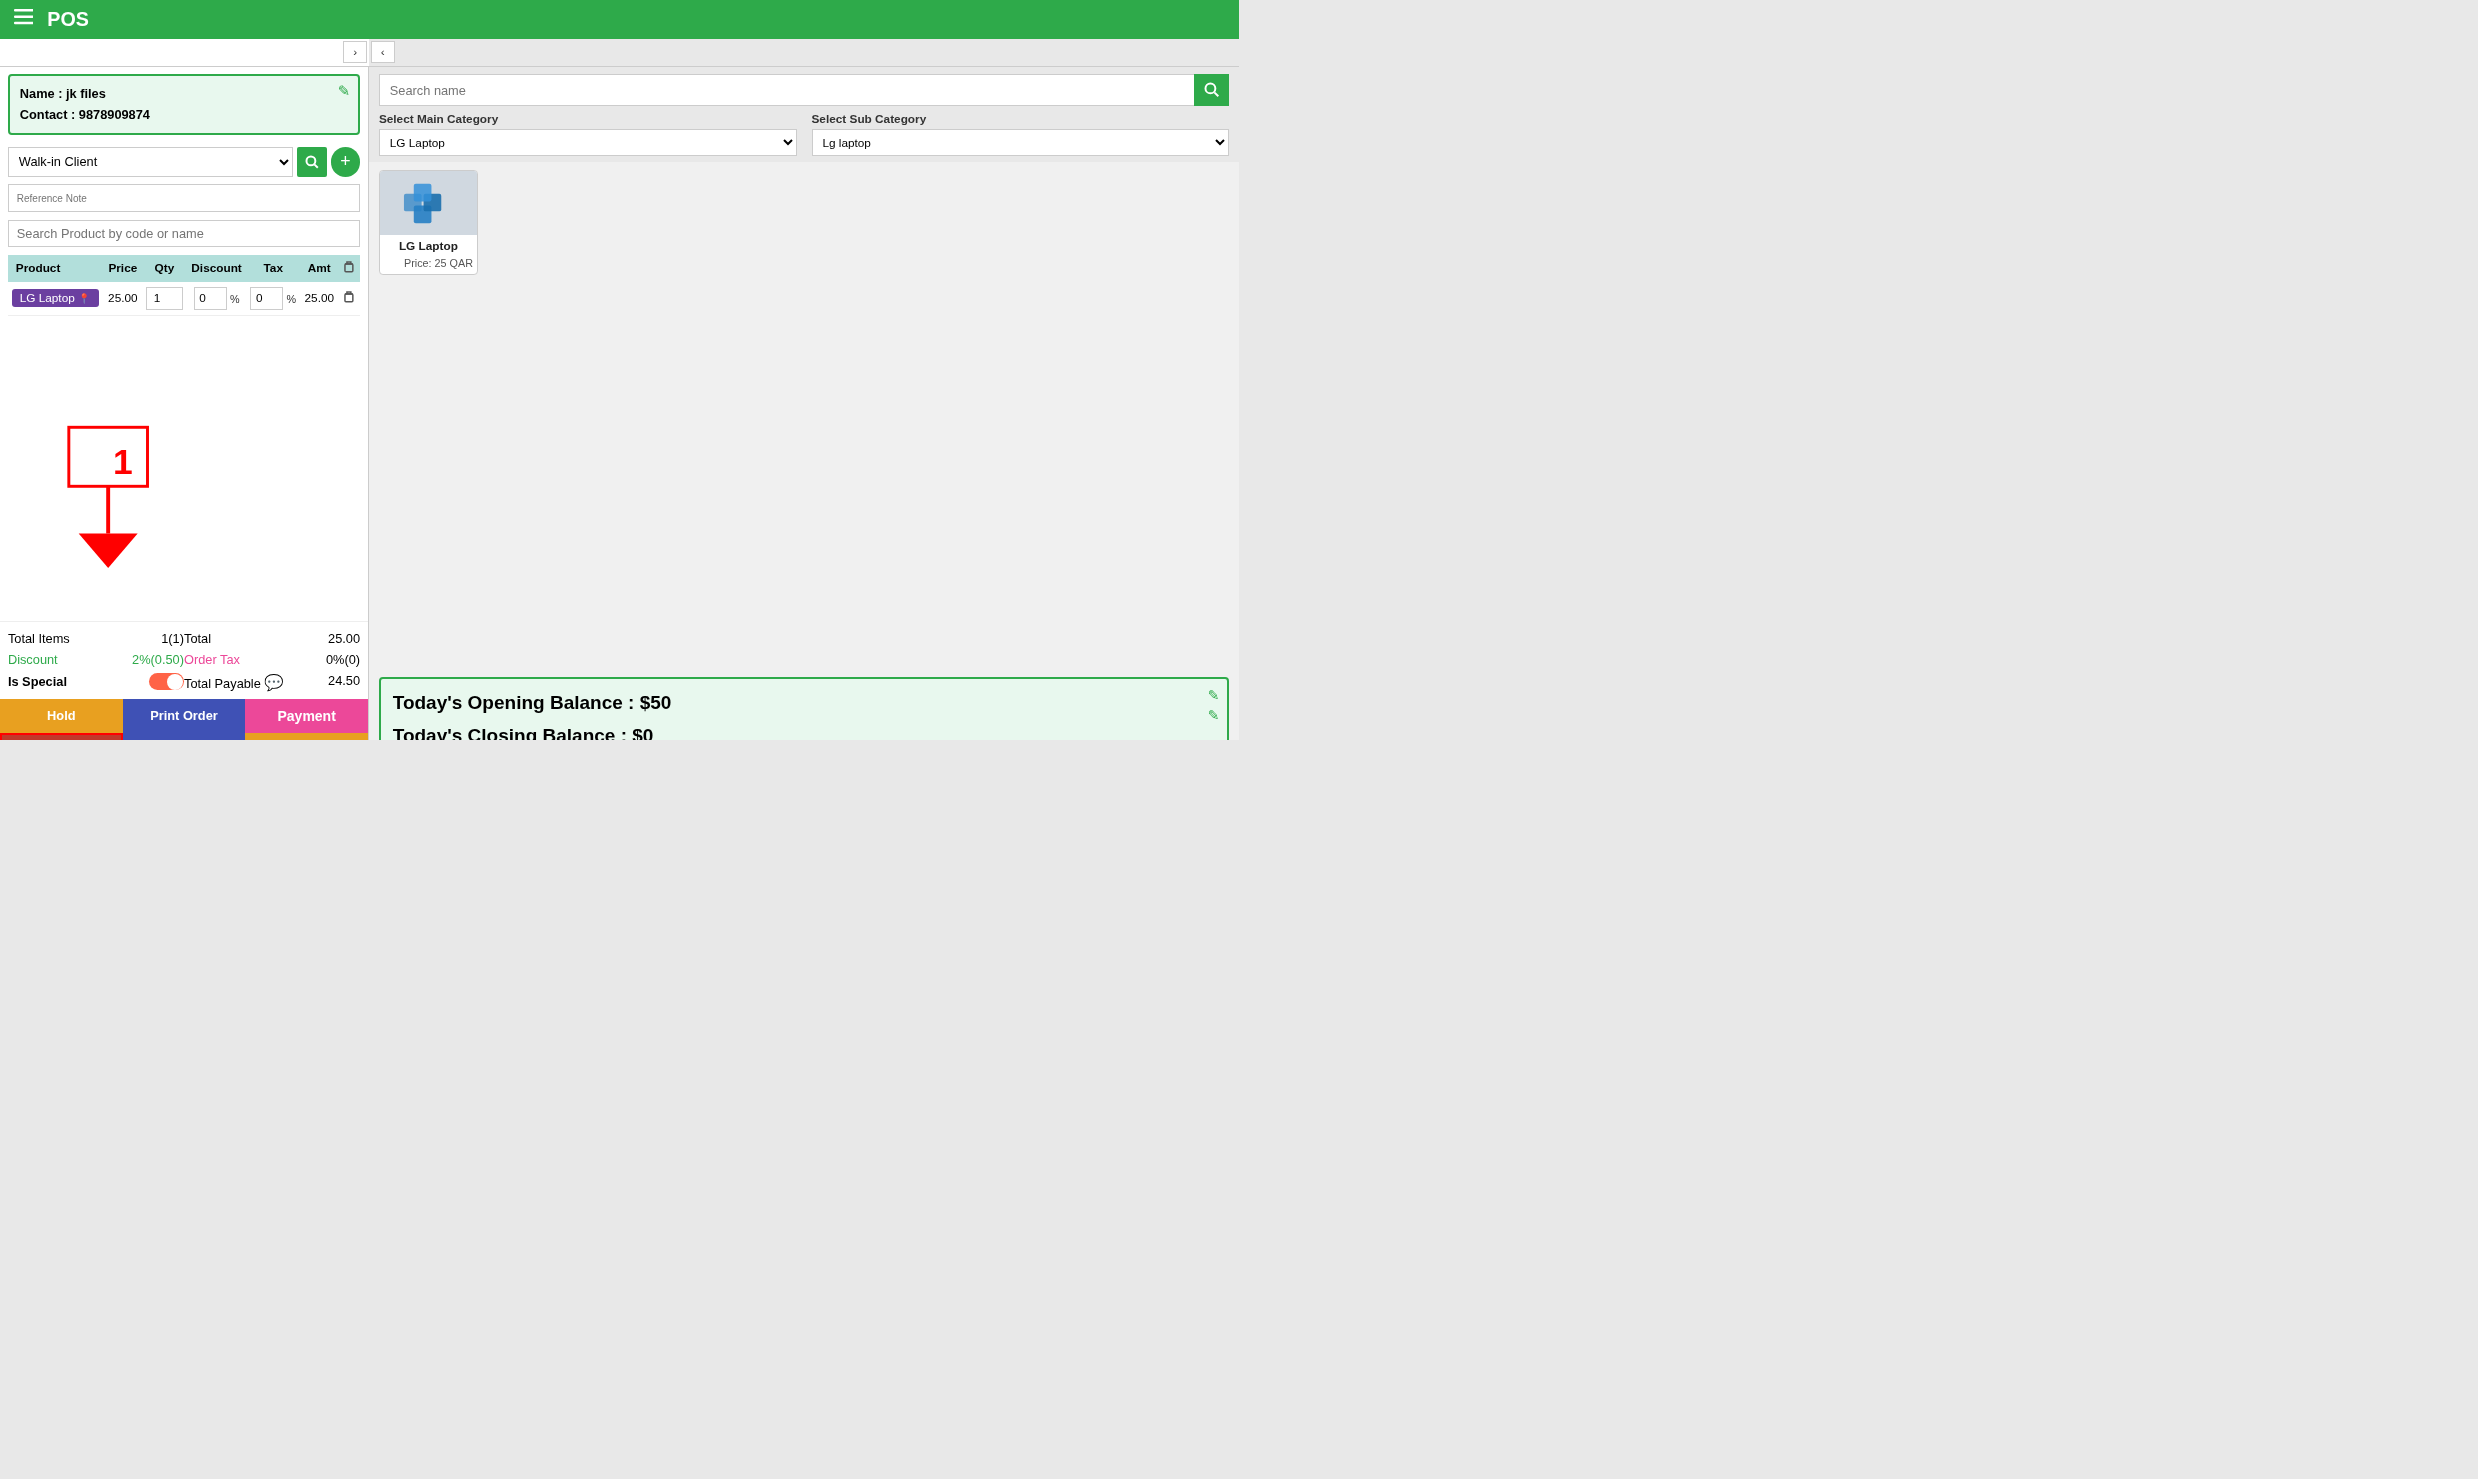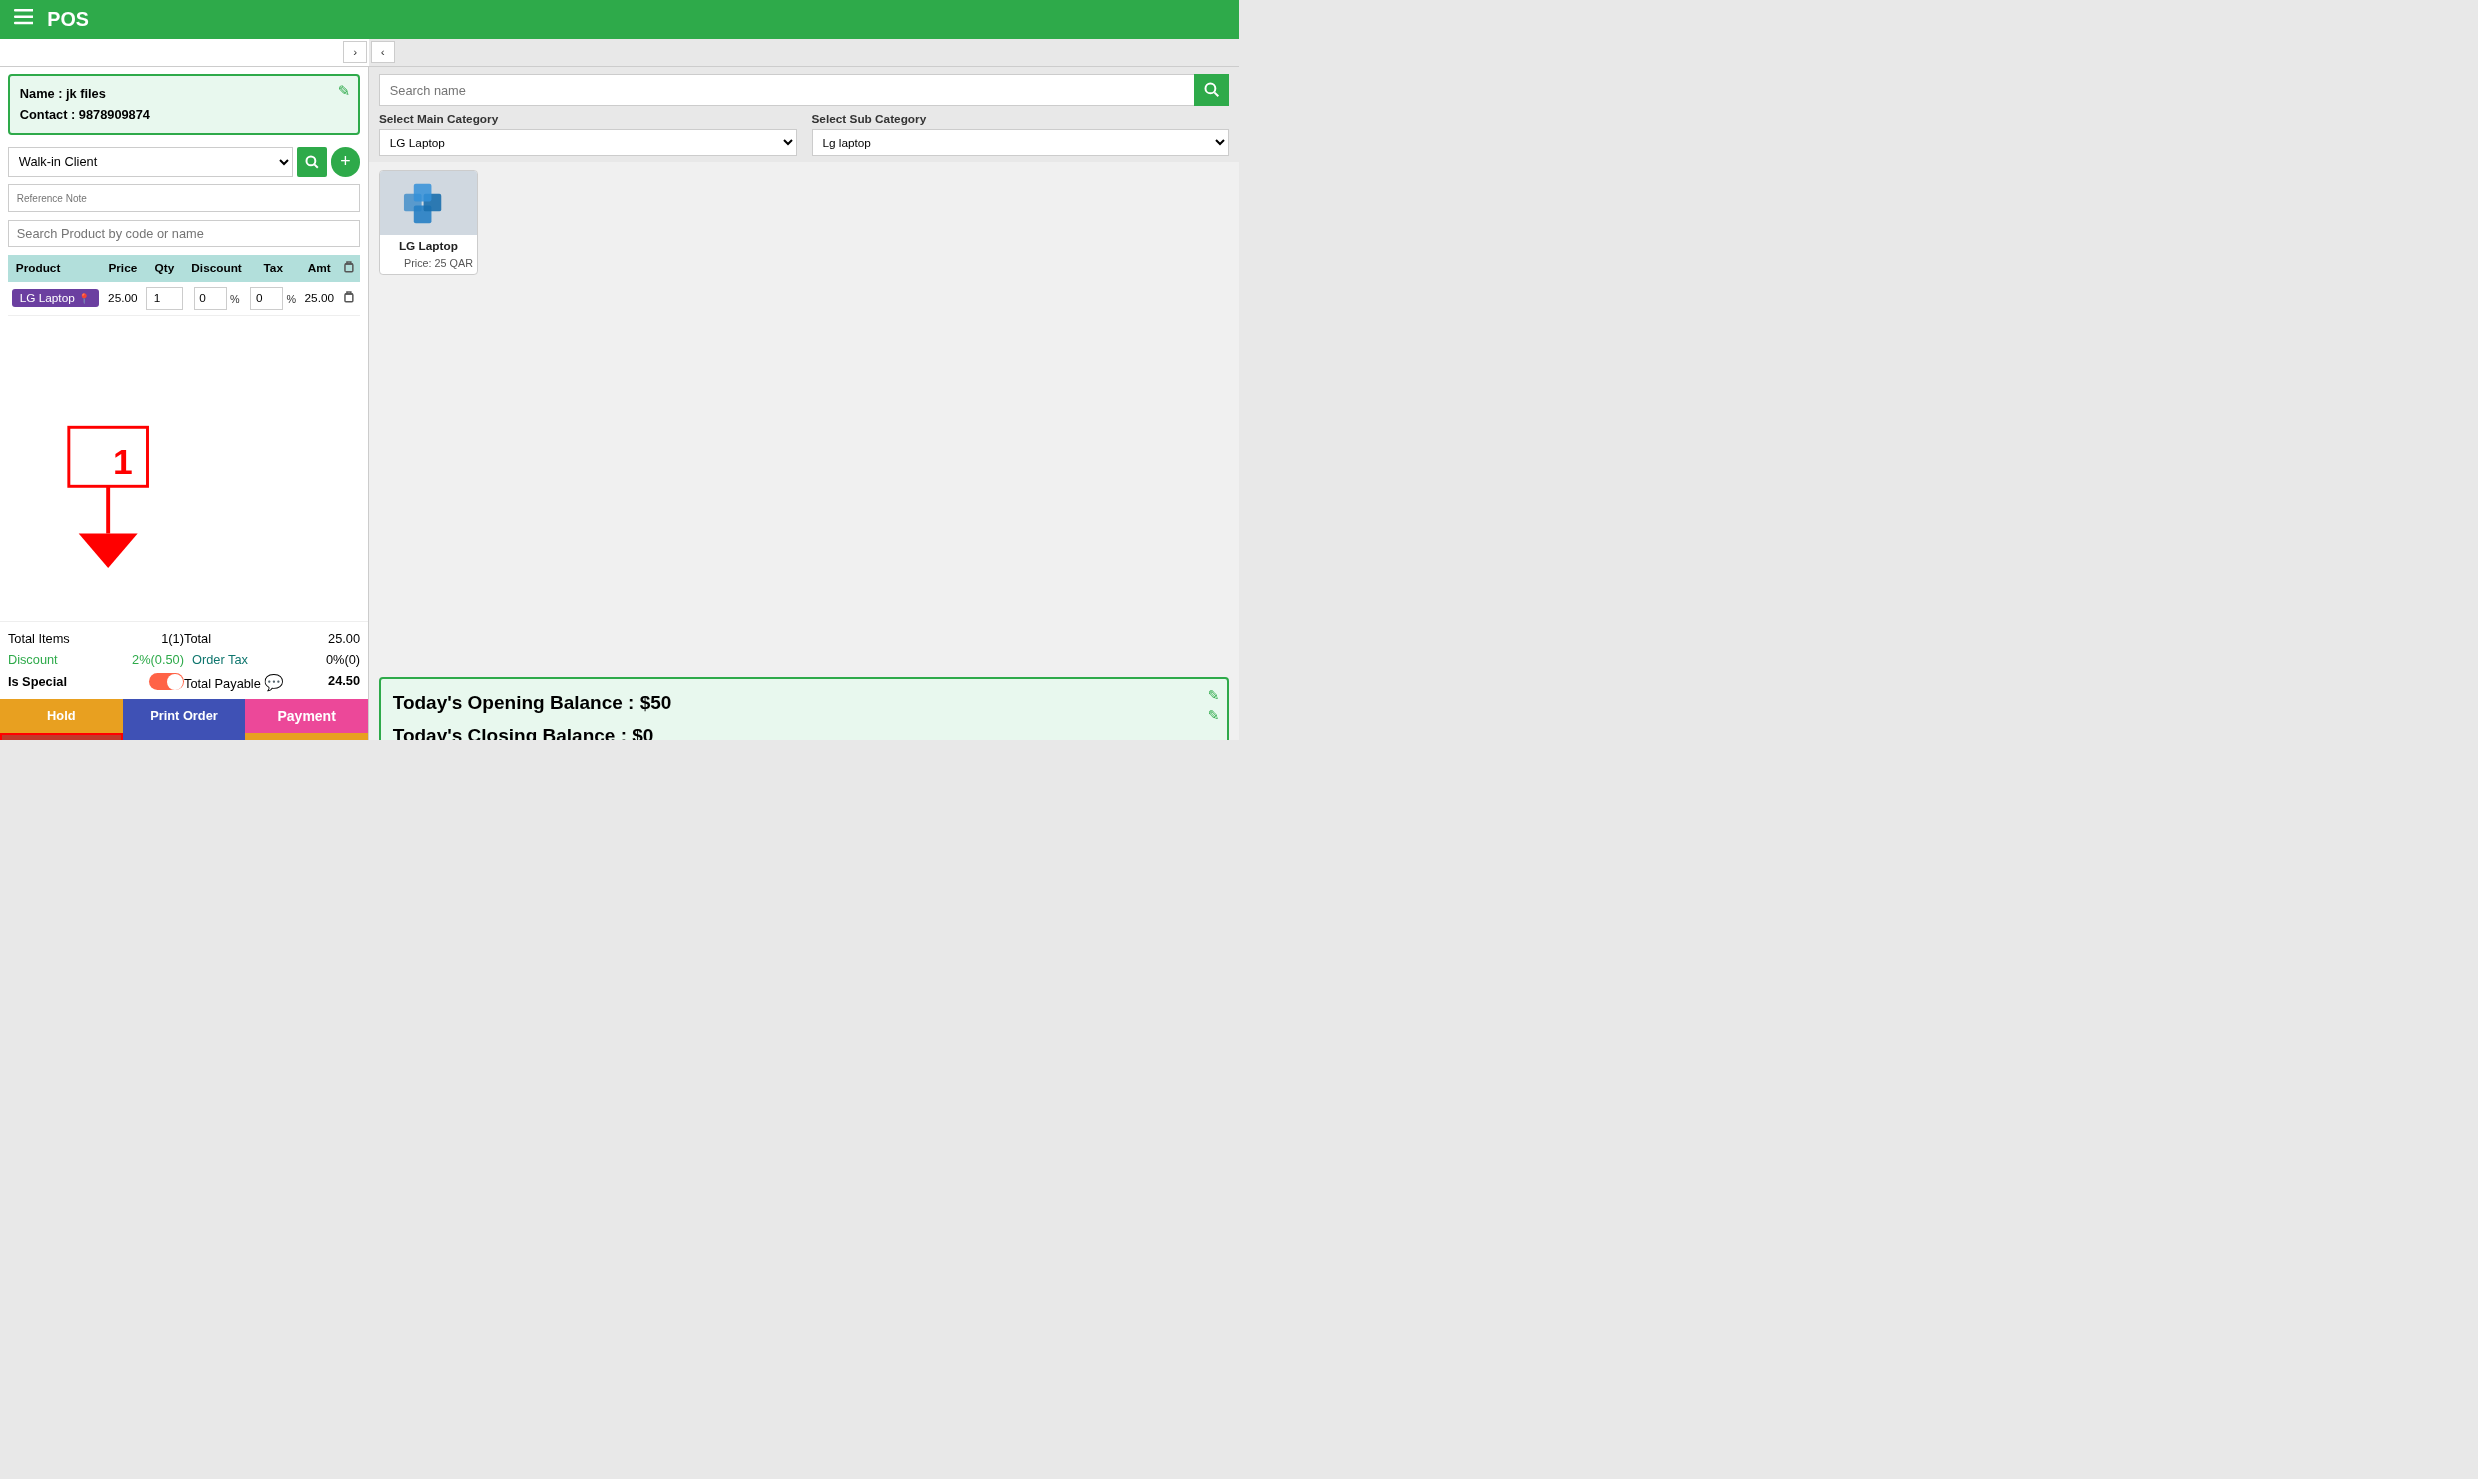--- a/index.html
+++ b/index.html
@@ -209,21 +209,21 @@
       font-size: 12.8px;
     }
     .summary-row.discount { color: #2eaa4a; }
     .summary-row.special { font-weight: bold; align-items: center; }
     .summary-right-row {
       display: flex;
       justify-content: space-between;
       padding: 3px 0;
       font-size: 12.8px;
     }
-    .order-tax-label { color: #0f766e; margin-left: 8px; }
+    .order-tax-label { color: #ec4899; }
 
     .summary-two-col {
       display: flex;
       gap: 0;
     }
     .summary-left-col { flex: 1; }
     .summary-right-col { flex: 1; }
 
     
     .toggle-switch {
@@ -581,21 +581,21 @@
           </div>
           <div class="summary-right-row">
             <span class="order-tax-label">Order Tax</span>
             <span>0%(0)</span>
           </div>
           <div class="summary-right-row">
             <span>
               <span>Total Payable</span>
               <span style="color:#2eaa4a; font-size:15.8px;">💬</span>
             </span>
-            <span style="font-weight:bold;text-align:right;">24.50</span>
+            <span style="font-weight:normal;text-align:right;">24.50</span>
           </div>
         </div>
       </div>
     </div>
 
     <div class="action-buttons">
       <button class="btn-hold">Hold</button>
       <button class="btn-print-order">Print Order</button>
       <button class="btn-payment">Payment</button>
       <button class="btn-return-order">Return Order</button>

